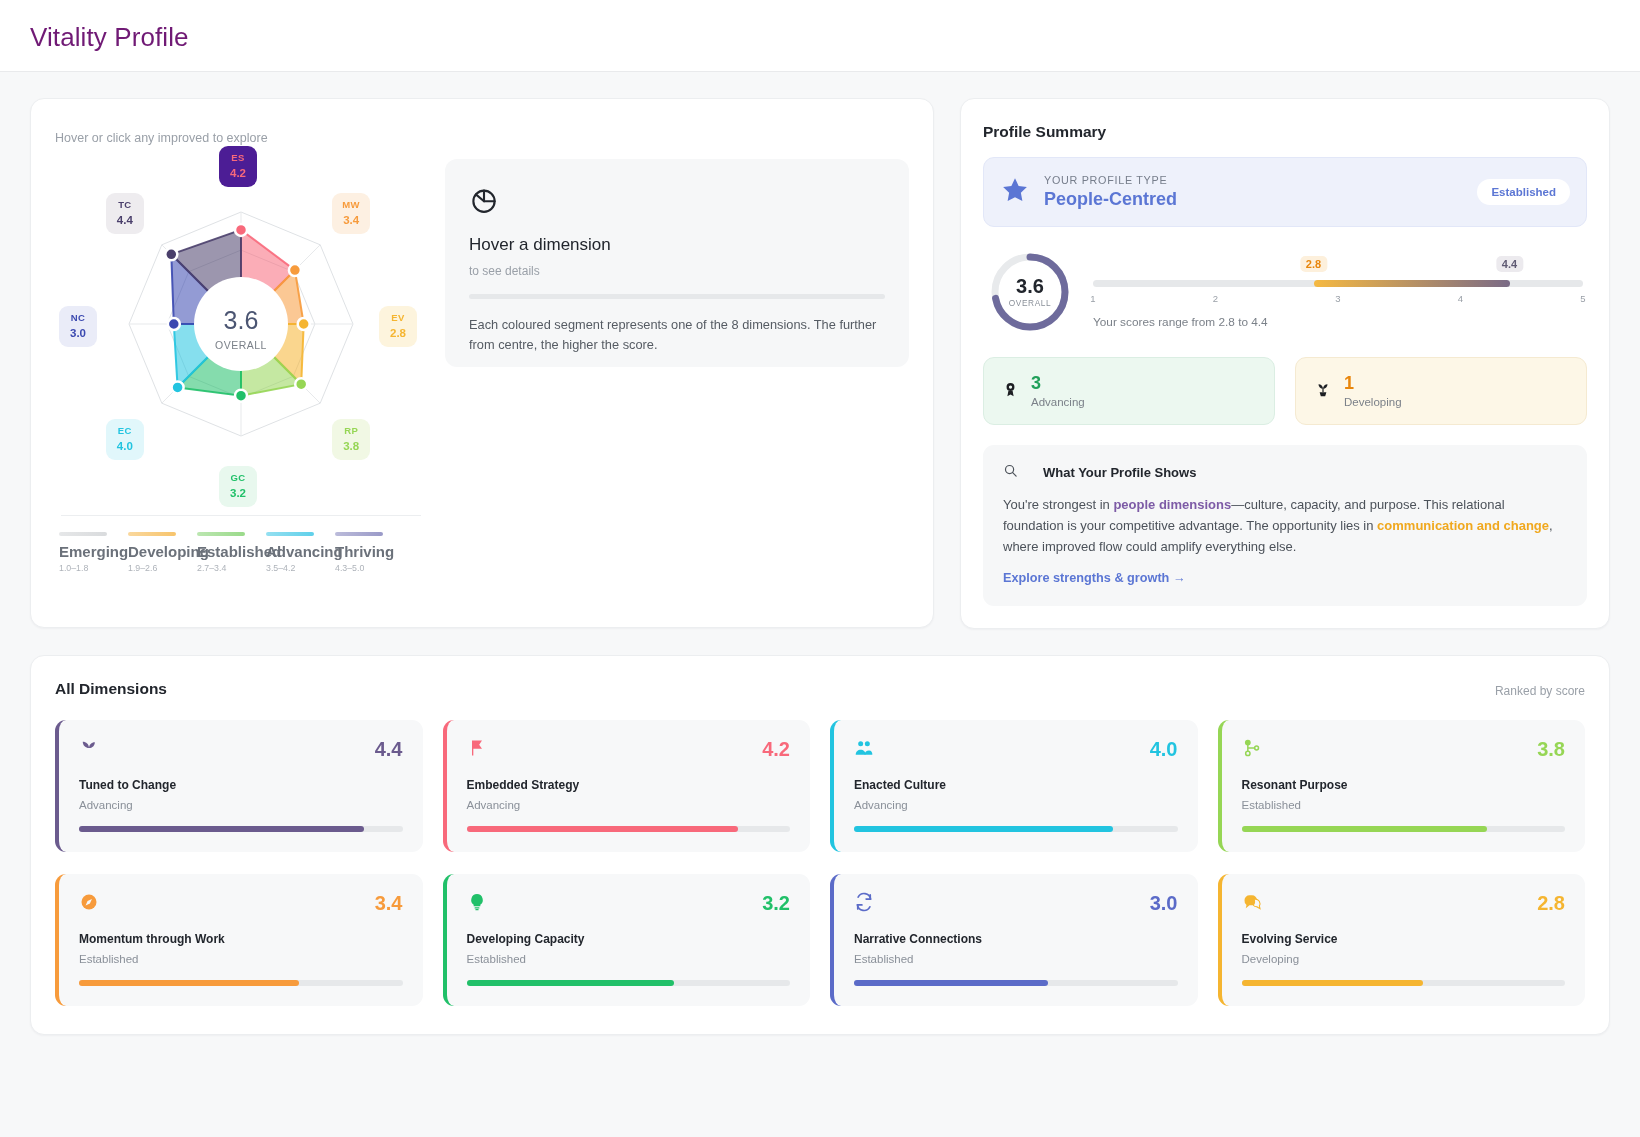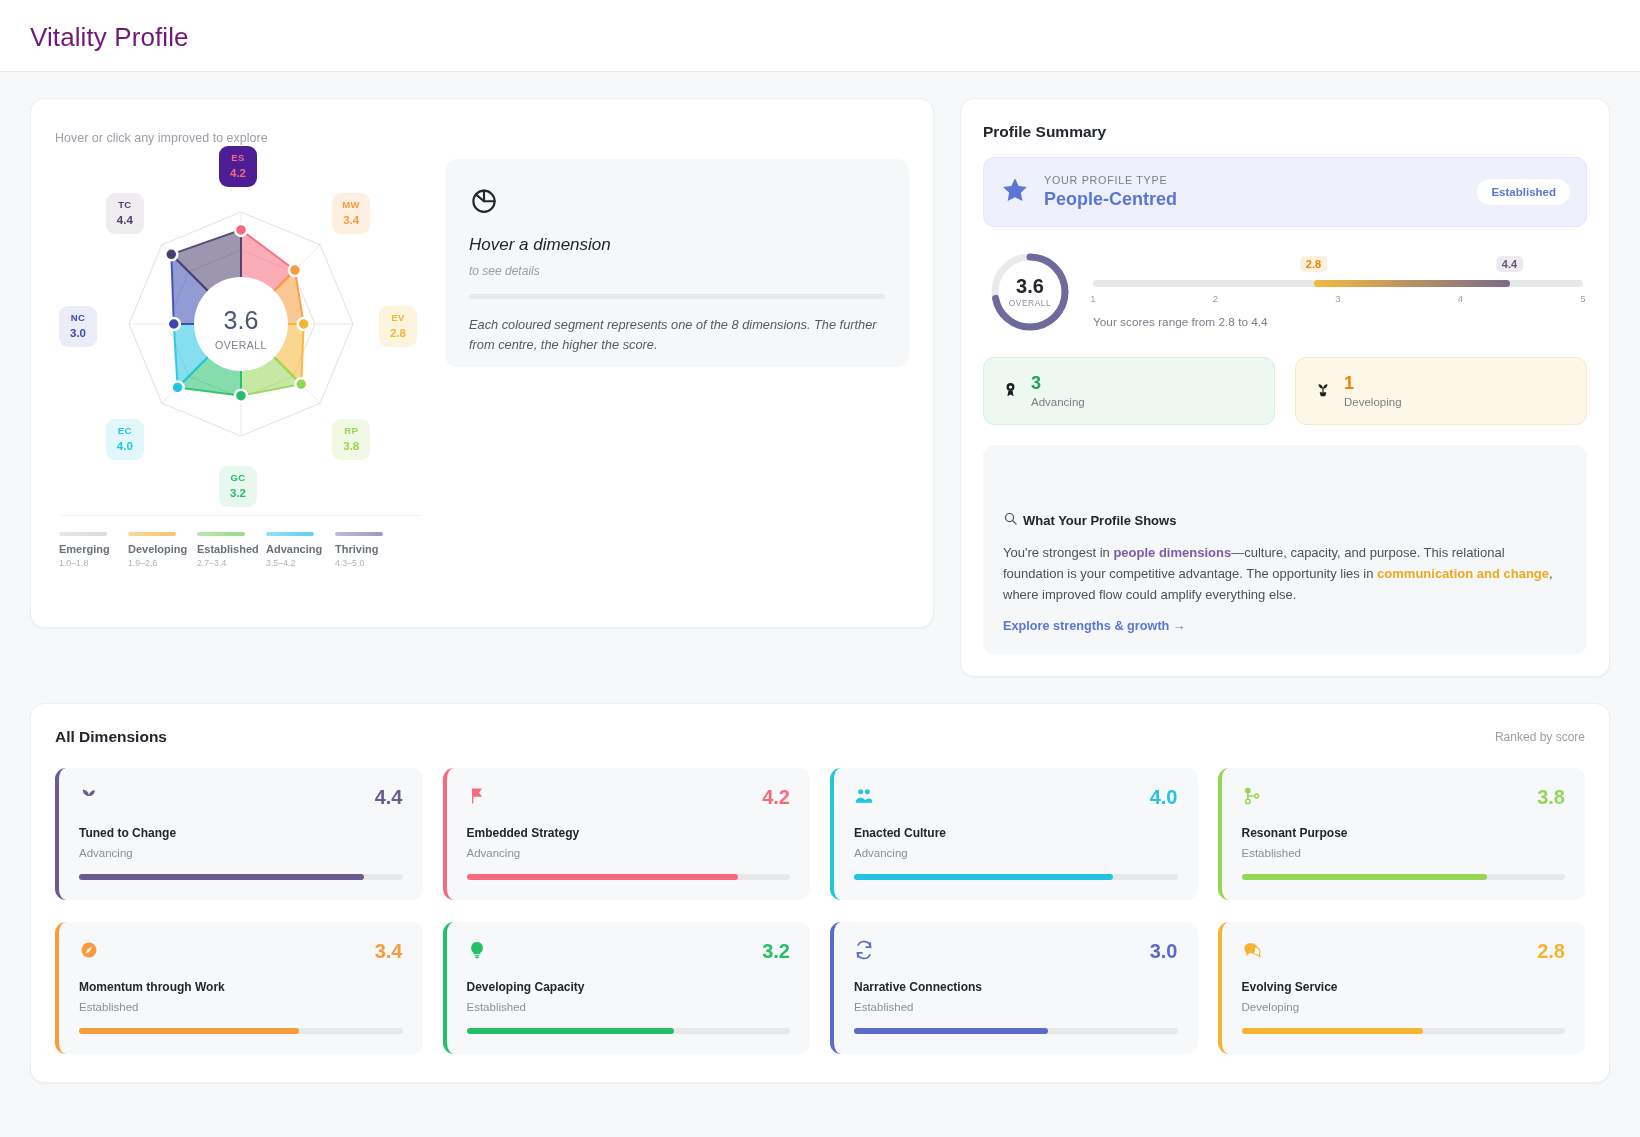--- a/index.html
+++ b/index.html
@@ -49,32 +49,31 @@
     min-width: 38px;
     line-height: 1.25;
   }
   .dim-chip .abbr { font-size: 9.5px; font-weight: bold; letter-spacing: .4px; }
   .dim-chip .val { font-size: 11.5px; font-weight: bold; margin-top: 2px; }
 
   .legend-sep { border-top: 1px solid #eceef0; margin: 26px 6px 0 6px; }
   .legend { display: flex; gap: 0; margin-top: 16px; padding: 0 4px; }
   .legend-item { width: 69px; }
   .legend-bar { height: 4px; border-radius: 3px; width: 48px; }
-  .legend-name { font-size: 11px; color: #6b717a; margin-top: 7px; font-weight: bold; }
+  .legend-name { font-size: 15px; color: #6b717a; margin-top: 7px; font-weight: bold; }
   .legend-range { font-size: 8.8px; color: #aeb3ba; margin-top: 3px; }
 
   
   .hover-panel {
     flex: 1;
     background: #f6f7f8;
     border-radius: 12px;
     padding: 26px 24px;
     height: 208px;
     margin-top: 0;
-    font-style: italic;
   }
   .hover-icon { color: #22262d; margin-bottom: 16px; }
   .hover-title { font-size: 17px; color: #22262d; }
   .hover-sub { font-size: 12px; color: #9aa0a8; margin-top: 9px; }
   .hover-bar { height: 5px; border-radius: 4px; background: #e6e8ea; margin-top: 16px; }
   .hover-desc { font-size: 12.8px; color: #555b63; line-height: 1.55; margin-top: 16px; }
 
   
   .ptype {
     display: flex; align-items: center;
@@ -120,31 +119,31 @@
     display: flex; align-items: center; gap: 12px;
   }
   .stat .glyph { font-size: 17px; line-height: 1; }
   .stat .num { font-size: 18px; font-weight: bold; line-height: 1.05; }
   .stat .lab { font-size: 11.5px; color: #7b8189; margin-top: 3px; }
   .stat-adv { background: #ecf8f0; border: 1px solid #dbeee3; }
   .stat-dev { background: #fdf7e7; border: 1px solid #f5ead1; }
 
   
   .insight { background: #f6f7f8; border-radius: 11px; padding: 18px 20px 20px 20px; margin-top: 20px; }
-  .insight-head { display: flex; align-items: center; gap: 5px; margin-top: 48px; }
+  .insight-head { display: flex; align-items: center; gap: 25px; }
   .insight-head .t { font-size: 13px; font-weight: bold; color: #22262d; }
   .insight-body { font-size: 13px; line-height: 1.62; color: #4c525a; margin-top: 12px; }
   .hl-purple { color: #7d5ba6; font-weight: bold; }
   .hl-amber { color: #f0a81e; font-weight: bold; }
   .insight-link { display: inline-block; margin-top: 14px; font-size: 12.7px;
                   font-weight: bold; color: #5b76d4; text-decoration: none; cursor: pointer; }
 
   
   .dims-card { margin-top: 26px; padding: 24px 24px 28px 24px; }
-  .dims-head { display: flex; align-items: center; gap: 33px; }
+  .dims-head { display: flex; align-items: flex-end; gap: 33px; }
   .dims-head .ranked { margin-left: auto; font-size: 12px; color: #9aa0a8; }
   .dims-grid { display: grid; grid-template-columns: repeat(4, 1fr); gap: 22px 20px; margin-top: 22px; }
   .dim-card {
     background: #f7f8f9;
     border-radius: 11px;
     padding: 18px 20px 20px 20px;
     border-left-width: 4px; border-left-style: solid;
     position: relative;
     min-height: 118px;
   }

